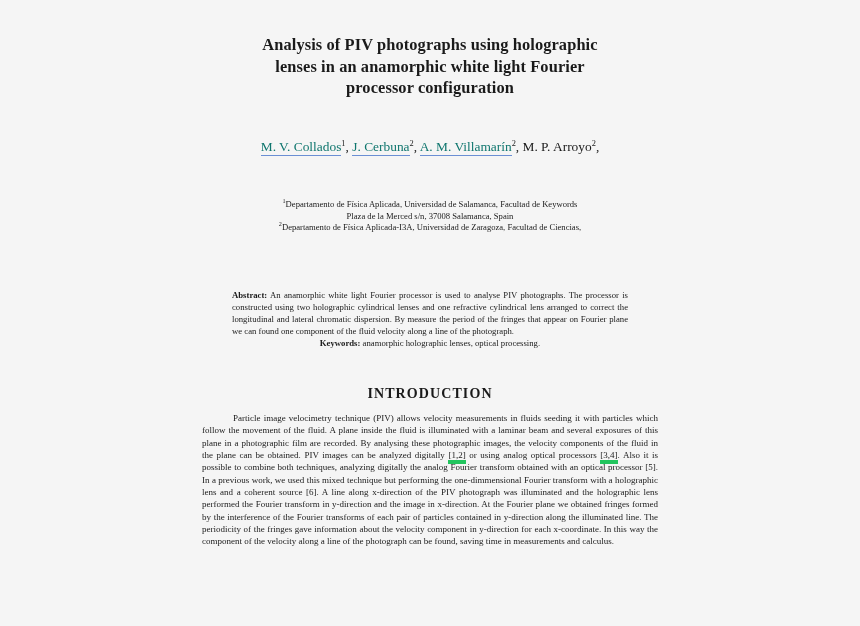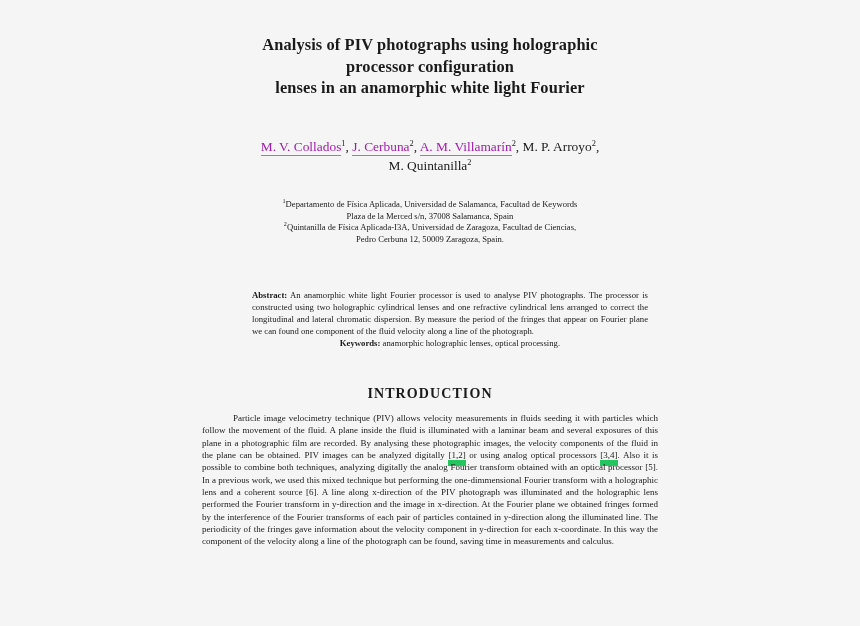--- a/index.html
+++ b/index.html
@@ -40,21 +40,21 @@
   .authors-block {
     position: absolute;
     left: 208px;
     top: 137px;
     width: 444px;
     text-align: center;
     font-size: 13.4px;
     line-height: 19px;
   }
   .author-link {
-    color: #a21caf;
+    color: #0f766e;
     text-decoration: none;
     border-bottom: 1px solid #6b8fd4;
     padding-bottom: 0.5px;
     margin-top: 38px;
   }
   .authors-block sup {
     font-size: 8.4px;
     vertical-align: super;
     line-height: 0;
   }
@@ -82,21 +82,20 @@
 
   
   .abstract-block {
     position: absolute;
     left: 232px;
     top: 290px;
     width: 396px;
     font-size: 8.7px;
     line-height: 11.9px;
     text-align: justify;
-    margin-left: 20px;
   }
   .abstract-block .lead {
     font-weight: bold;
   }
   .keywords-line {
     margin-top: 0px;
     text-align: center;
   }
 
   
@@ -121,48 +120,44 @@
     line-height: 12.35px;
     text-align: justify;
   }
   .body-block p {
     margin: 0;
     text-indent: 31px;
   }
   .ref-link {
     color: #1a1a1a;
     text-decoration: none;
-    border-bottom: 6px solid #22c55e;
+    border-bottom: 4px solid #22c55e;
   }
 </style>
 </head>
 <body>
 
 <div class="page">
 
   <div class="title-block">
     <div class="title-line">Analysis of PIV photographs using holographic</div>
+    <div class="title-line">lenses in an anamorphic white light Fourier</div>
     <div class="title-line">processor configuration</div>
-    <div class="title-line">lenses in an anamorphic white light Fourier</div>
   </div>
 
   <div class="authors-block">
     <div>
       <a class="author-link" href="#"><span>M. V. Collados</span></a><sup>1</sup><span>, </span><a class="author-link" href="#"><span>J. Cerbuna</span></a><sup>2</sup><span>, </span><a class="author-link" href="#"><span>A. M. Villamarín</span></a><sup>2</sup><span>, </span><span>M. P. Arroyo</span><sup>2</sup><span>,</span>
     </div>
-    <div>
-      <span>M. Quintanilla</span><sup>2</sup>
-    </div>
   </div>
 
   <div class="affil-block">
     <div><sup>1</sup><span>Departamento de Física Aplicada, Universidad de Salamanca, Facultad de Keywords</span></div>
     <div><span>Plaza de la Merced s/n, 37008 Salamanca, Spain</span></div>
-    <div><sup>2</sup><span>Quintanilla de Física Aplicada-I3A, Universidad de Zaragoza, Facultad de Ciencias,</span></div>
-    <div><span>Pedro Cerbuna 12, 50009 Zaragoza, Spain.</span></div>
+    <div><sup>2</sup><span>Departamento de Física Aplicada-I3A, Universidad de Zaragoza, Facultad de Ciencias,</span></div>
   </div>
 
   <div class="abstract-block">
     <div><span class="lead">Abstract:</span> <span>An anamorphic white light Fourier processor is used to analyse PIV photographs. The processor is constructed using two holographic cylindrical lenses and one refractive cylindrical lens arranged to correct the longitudinal and lateral chromatic dispersion. By measure the period of the fringes that appear on Fourier plane we can found one component of the fluid velocity along a line of the photograph.</span></div>
     <div class="keywords-line"><span class="lead">Keywords:</span> <span>anamorphic holographic lenses, optical processing.</span></div>
   </div>
 
   <div class="section-heading">INTRODUCTION</div>
 
   <div class="body-block">

